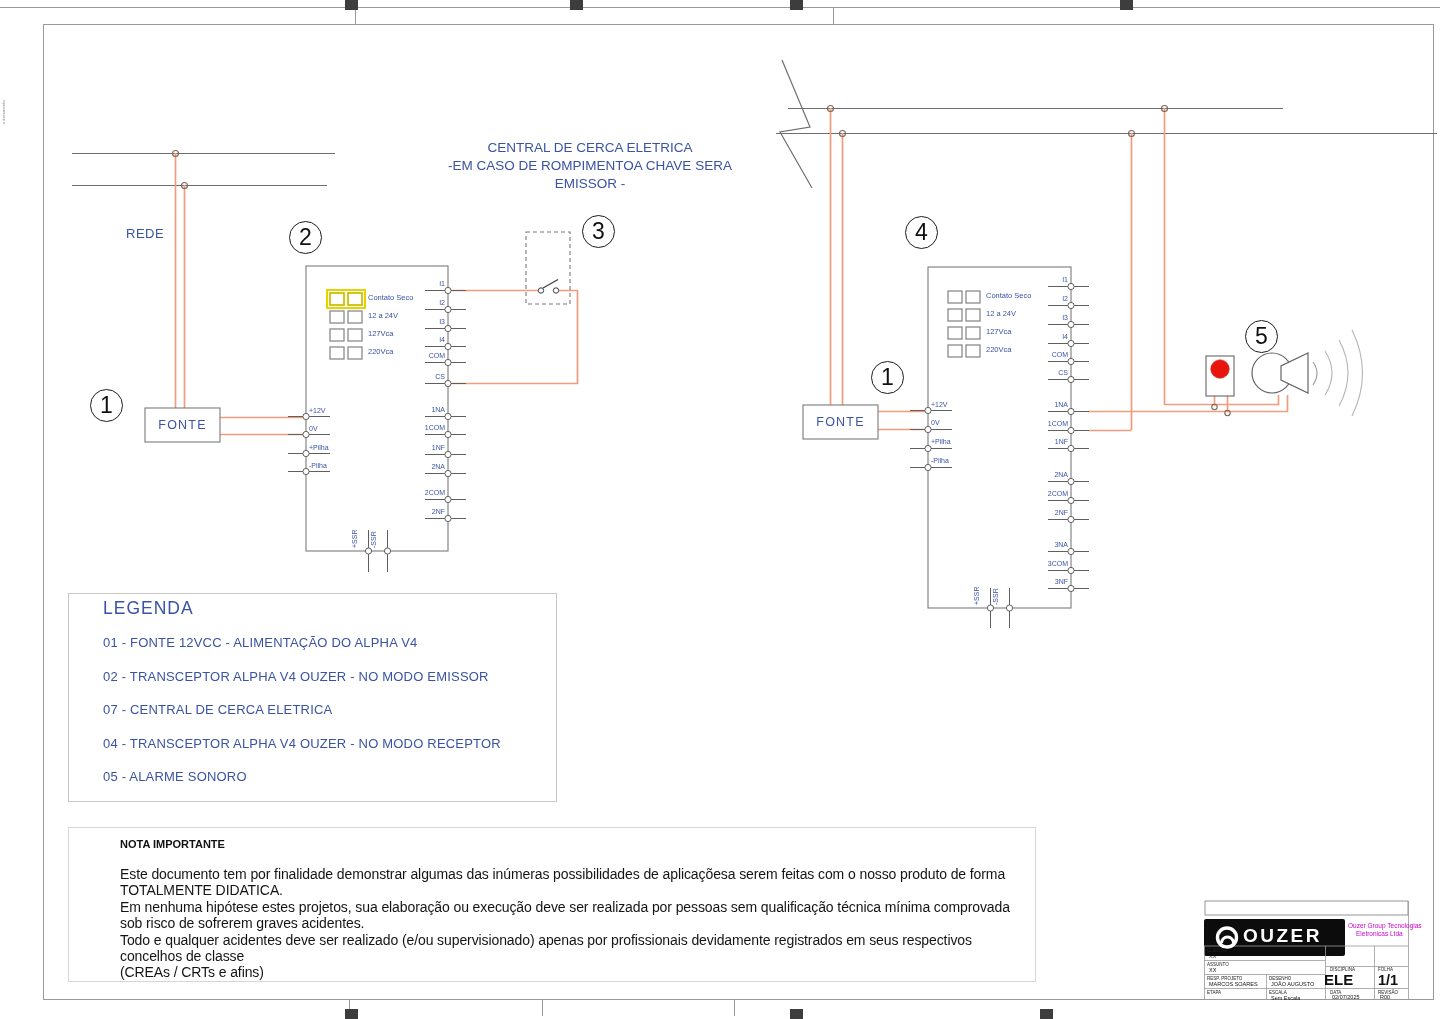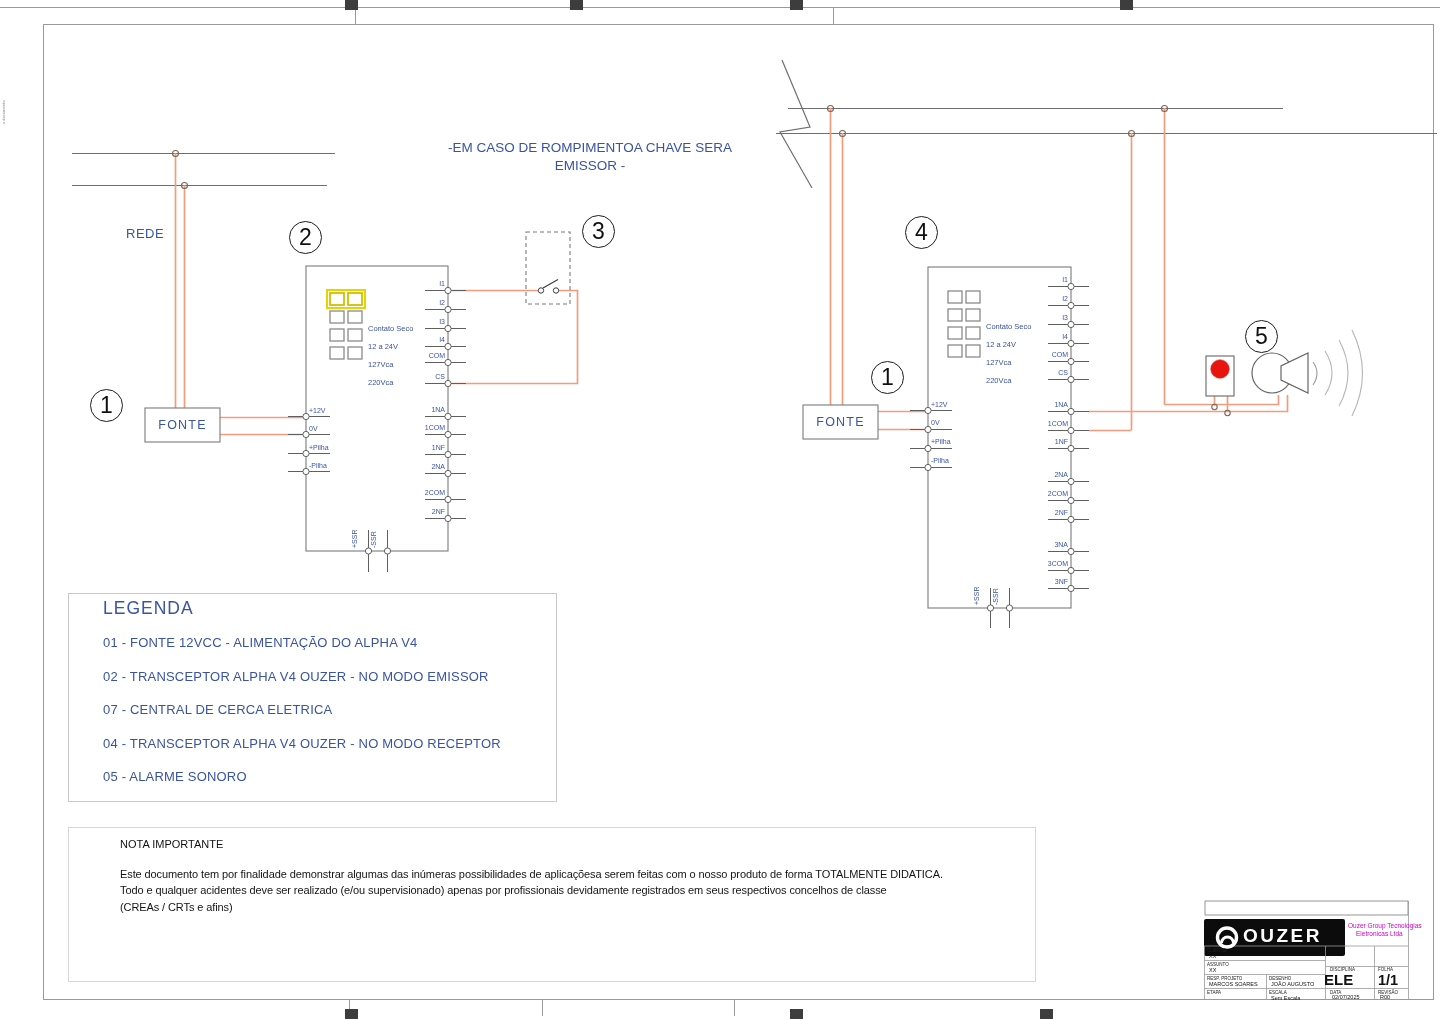--- a/index.html
+++ b/index.html
@@ -2,36 +2,36 @@
 <html><head>
 <meta charset="utf-8">
 <style>
   html,body{margin:0;padding:0;background:#fff;}
   .sheet{position:relative;width:1440px;height:1019px;background:#ffffff;
          font-family:"Liberation Sans",sans-serif;overflow:hidden;}
   svg.geo{position:absolute;left:0;top:0;}
   .t{position:absolute;color:#3a53a4;white-space:nowrap;line-height:1.1;}
   .pin{font-size:7px;}
   .pin-r{text-align:right;width:47px;}
-  .jl{font-size:7.5px;margin-top:31px;}
+  .jl{font-size:7.5px;}
   .rot{transform:rotate(-90deg);transform-origin:0 100%;font-size:7px;width:45px;height:8px;}
   .callout{position:absolute;width:33px;height:33px;border:1.6px solid #1d1d1d;border-radius:50%;
            background:#fff;color:#101010;display:flex;align-items:center;justify-content:center;
            font-size:23px;box-sizing:border-box;}
   .fonte{position:absolute;display:flex;align-items:center;justify-content:center;
          color:#3a53a4;font-size:12.5px;letter-spacing:1.2px;}
   .title-wrap{position:absolute;left:425px;top:139px;width:330px;text-align:center;}
   .title-line{color:#3a53a4;font-size:13.5px;line-height:18px;}
   .legend-box{position:absolute;left:68px;top:593px;width:487px;height:207px;border:1px solid #c9c9c9;}
   .legend-title{font-size:17.5px;letter-spacing:1px;}
   .leg-item{font-size:13px;letter-spacing:0.2px;}
   .nota-box{position:absolute;left:68px;top:827px;width:966px;height:153px;border:1px solid #d6d6d6;}
-  .nota-title{position:absolute;left:120px;top:838px;font-size:11px;font-weight:normal;color:#111;}
+  .nota-title{position:absolute;left:120px;top:838px;font-size:11px;font-weight:bold;color:#111;}
   .nota-body{position:absolute;left:120px;top:866px;width:912px;}
-  .nota-p{font-size:11px;color:#141414;line-height:16.4px;letter-spacing:-0.1px;}
+  .nota-p{font-size:14px;color:#141414;line-height:16.4px;letter-spacing:-0.1px;}
   .tb-label{position:absolute;font-size:4.5px;color:#222;white-space:nowrap;}
   .tb-val{position:absolute;font-size:5.5px;color:#111;white-space:nowrap;}
   .tb-big{position:absolute;font-weight:bold;color:#111;white-space:nowrap;}
   .logo-text{position:absolute;left:1243px;top:925px;color:#fff;font-size:19px;font-weight:bold;letter-spacing:2.5px;}
   .company{position:absolute;color:#cc00cc;font-size:6.5px;white-space:nowrap;}
   .margin-note{position:absolute;left:6px;top:169px;width:135px;height:11px;font-size:4.2px;
                line-height:5.5px;color:#8a8a8a;transform:rotate(-90deg);transform-origin:0 100%;
                text-align:center;}
 </style>
 </head>
@@ -260,20 +260,21 @@
       <g stroke="#ffffff" fill="none">
         <circle cx="1227" cy="937.5" r="9.5" stroke-width="3.4"></circle>
         <path d="M1221.5,943 A6,6 0 0 1 1233.5,943" stroke-width="3"></path>
       </g>
     </g>
   </svg>
 
   <div class="margin-note">A liberação da aprovação não gera a isenção de responsabilidade sobre o documento</div>
 
   <div class="title-wrap">
+    <div class="title-line">CENTRAL DE CERCA ELETRICA</div>
     <div class="title-line">-EM CASO DE ROMPIMENTOA CHAVE SERA</div>
     <div class="title-line">EMISSOR -</div>
   </div>
 
   <div class="t" style="left:126px;top:227px;font-size:13px;letter-spacing:0.5px">REDE</div>
 
   <div class="callout" style="left:90px;top:389px">1</div>
   <div class="callout" style="left:289px;top:221px">2</div>
   <div class="callout" style="left:582px;top:215px">3</div>
   <div class="callout" style="left:905px;top:216px">4</div>
@@ -337,20 +338,21 @@
   <div class="t leg-item" style="left:103px;top:636px">01 - FONTE 12VCC - ALIMENTAÇÃO DO ALPHA V4</div>
   <div class="t leg-item" style="left:103px;top:670px">02 - TRANSCEPTOR ALPHA V4 OUZER - NO MODO EMISSOR</div>
   <div class="t leg-item" style="left:103px;top:703px">07 - CENTRAL DE CERCA ELETRICA</div>
   <div class="t leg-item" style="left:103px;top:737px">04 - TRANSCEPTOR ALPHA V4 OUZER - NO MODO RECEPTOR</div>
   <div class="t leg-item" style="left:103px;top:770px">05 - ALARME SONORO</div>
 
   <div class="nota-box"></div>
   <div class="nota-title">NOTA IMPORTANTE</div>
   <div class="nota-body">
     <div class="nota-p">Este documento tem por finalidade demonstrar algumas das inúmeras possibilidades de aplicaçõesa serem feitas com o nosso produto de forma TOTALMENTE DIDATICA.</div>
+    <div class="nota-p">Em nenhuma hipótese estes projetos, sua elaboração ou execução deve ser realizada por pessoas sem qualificação técnica mínima comprovada sob risco de sofrerem graves acidentes.</div>
     <div class="nota-p">Todo e qualquer acidentes deve ser realizado (e/ou supervisionado) apenas por profissionais devidamente registrados em seus respectivos concelhos de classe</div>
     <div class="nota-p">(CREAs / CRTs e afins)</div>
   </div>
 
   <div class="logo-text">OUZER</div>
   <div class="company" style="left:1348px;top:922px">Ouzer Group Tecnologias</div>
   <div class="company" style="left:1356px;top:930px">Eletronicas Ltda</div>
 
   <div class="tb-label" style="left:1207px;top:948px">CLIENTE</div>
   <div class="tb-val" style="left:1209px;top:953px">XX</div>

